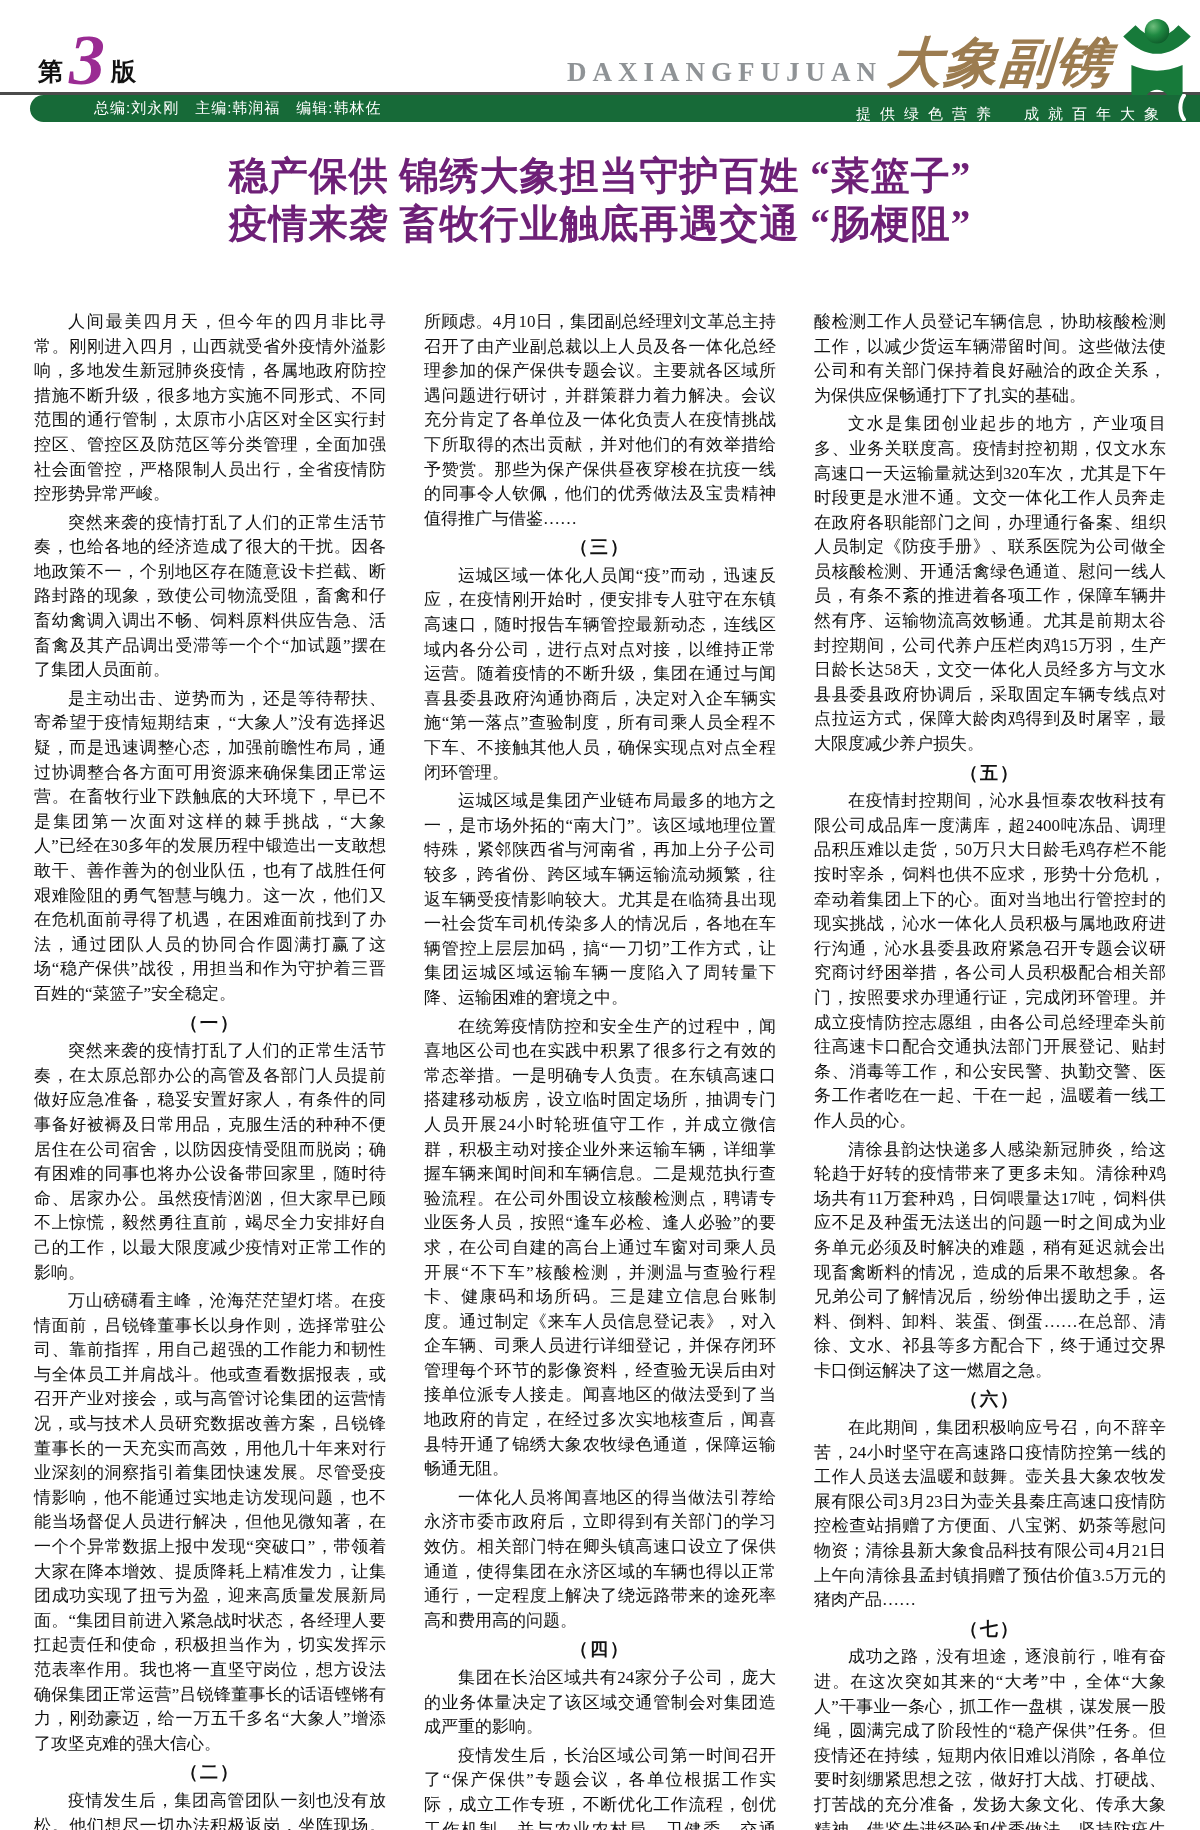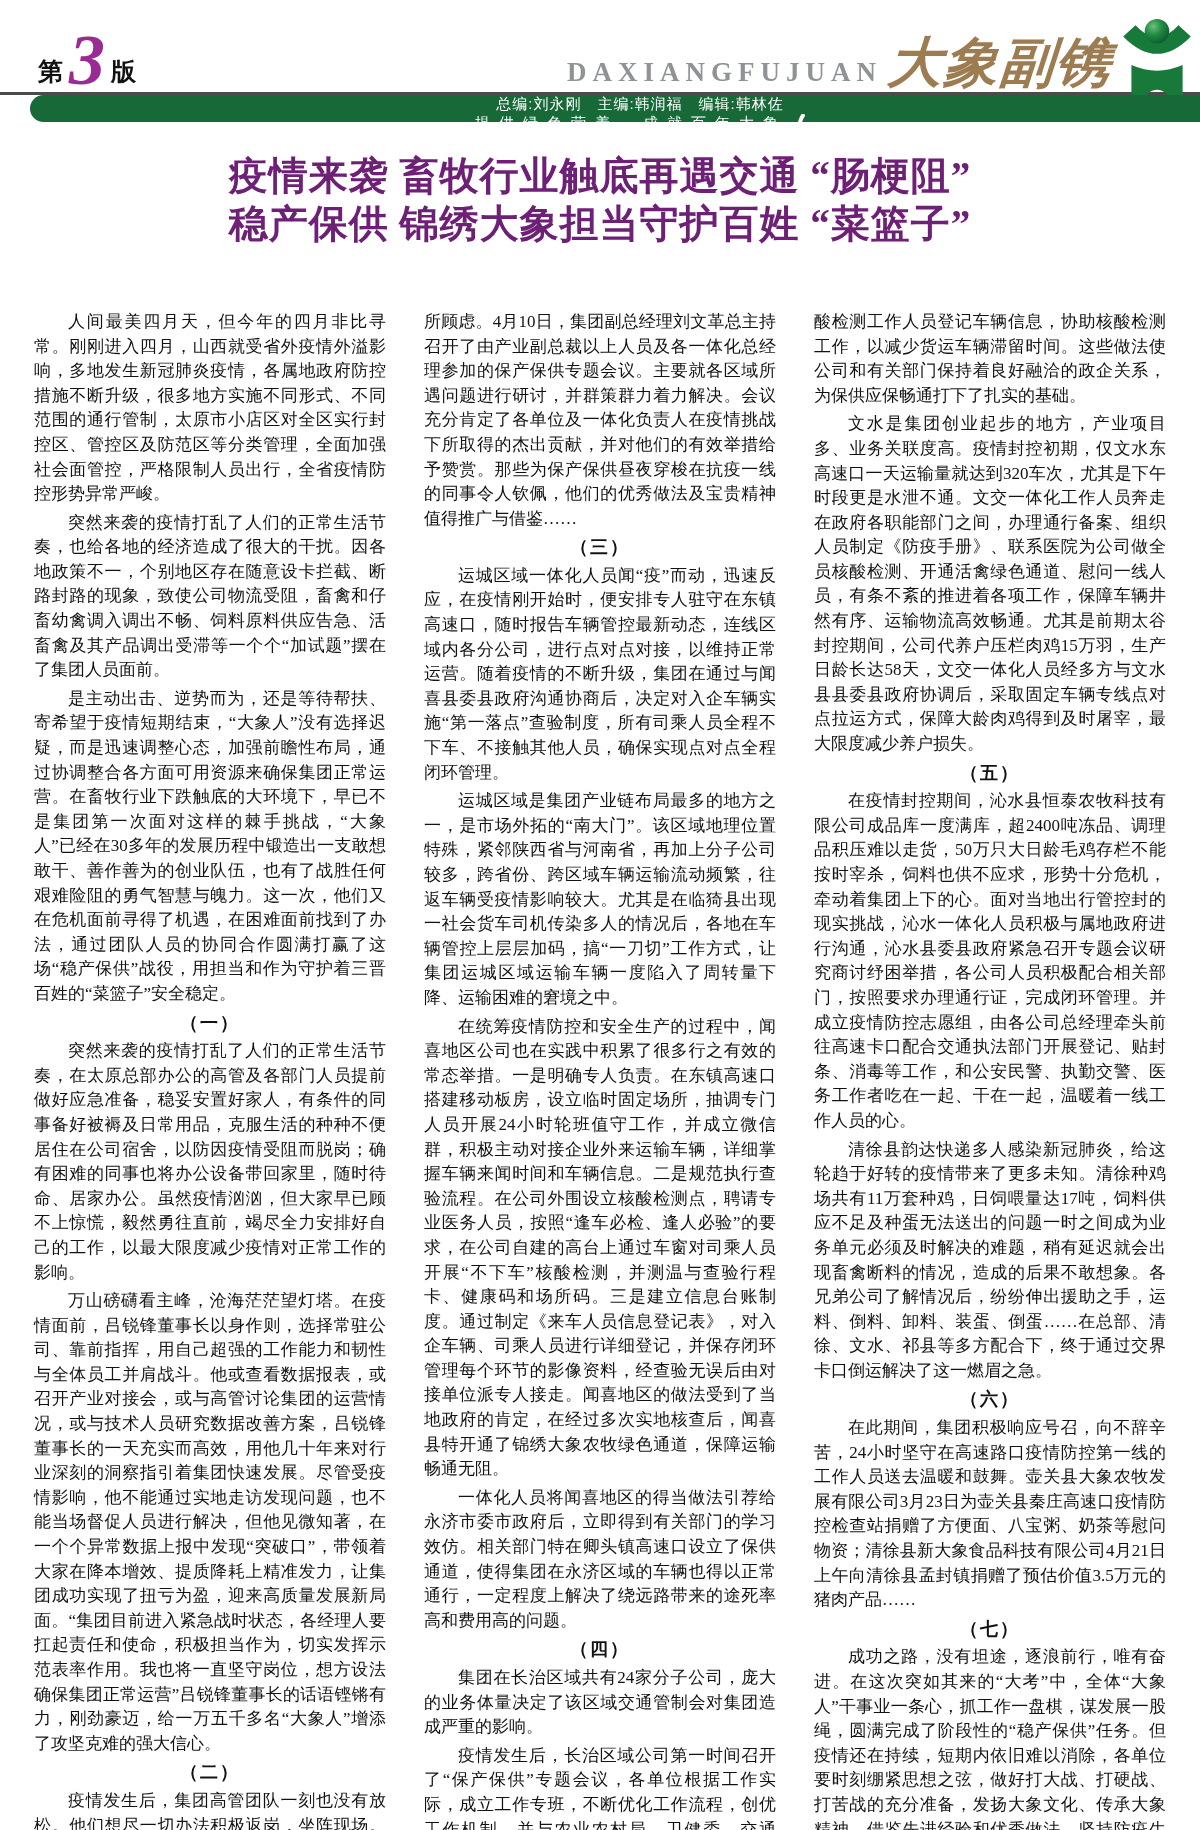--- a/index.html
+++ b/index.html
@@ -42,24 +42,24 @@
     line-height:1;margin:0 8px 0 0;letter-spacing:2px;
     transform:skewX(-4deg);
   }
   .logo{width:74px;height:86px;margin-bottom:-14px;}
   .masthead-rule{height:3px;background:var(--rule);margin-top:2px;}
   .info-bar{
     height:27px;background:var(--green);
     margin:0 0 0 30px;border-radius:15px 0 0 15px;
     display:flex;align-items:center;justify-content:space-between;
     color:#fff;font-family:"Liberation Sans","DejaVu Sans",sans-serif;
-    font-size:15px;padding:0 14px 0 64px;position:relative;flex-direction:column;
+    font-size:15px;padding:0 14px 0 64px;position:relative;
   }
   .staff-line{letter-spacing:1px;white-space:nowrap;}
-  .slogan{letter-spacing:9px;white-space:nowrap;display:flex;align-items:flex-start;}
+  .slogan{letter-spacing:9px;white-space:nowrap;display:flex;align-items:flex-end;}
   .crescent{margin-left:6px;display:inline-block;}
 
   
   .headline{
     margin:30px 20px 0 20px;text-align:center;
     color:var(--purple-head);font-weight:bold;
     font-size:39px;line-height:1.23;letter-spacing:1px;
   }
 
   
@@ -121,22 +121,22 @@
         <span class="crescent">
           <svg width="12" height="27" viewBox="0 0 12 27">
               <path d="M11 0 A22 22 0 0 0 11 27" stroke="#ffffff" stroke-width="4" fill="none"></path>
             </svg>
         </span>
       </span>
     </div>
   </div>
 
   <div class="headline">
+    <div>稳产保供 锦绣大象担当守护百姓 “菜篮子”</div>
     <div>疫情来袭 畜牧行业触底再遇交通 “肠梗阻”</div>
-    <div>稳产保供 锦绣大象担当守护百姓 “菜篮子”</div>
   </div>
 
   <div class="article">
     <div class="column">
         <p class="para indent">人间最美四月天，但今年的四月非比寻常。刚刚进入四月，山西就受省外疫情外溢影响，多地发生新冠肺炎疫情，各属地政府防控措施不断升级，很多地方实施不同形式、不同范围的通行管制，太原市小店区对全区实行封控区、管控区及防范区等分类管理，全面加强社会面管控，严格限制人员出行，全省疫情防控形势异常严峻。</p>
         <p class="para indent">突然来袭的疫情打乱了人们的正常生活节奏，也给各地的经济造成了很大的干扰。因各地政策不一，个别地区存在随意设卡拦截、断路封路的现象，致使公司物流受阻，畜禽和仔畜幼禽调入调出不畅、饲料原料供应告急、活畜禽及其产品调出受滞等一个个“加试题”摆在了集团人员面前。</p>
         <p class="para indent">是主动出击、逆势而为，还是等待帮扶、寄希望于疫情短期结束，“大象人”没有选择迟疑，而是迅速调整心态，加强前瞻性布局，通过协调整合各方面可用资源来确保集团正常运营。在畜牧行业下跌触底的大环境下，早已不是集团第一次面对这样的棘手挑战，“大象人”已经在30多年的发展历程中锻造出一支敢想敢干、善作善为的创业队伍，也有了战胜任何艰难险阻的勇气智慧与魄力。这一次，他们又在危机面前寻得了机遇，在困难面前找到了办法，通过团队人员的协同合作圆满打赢了这场“稳产保供”战役，用担当和作为守护着三晋百姓的“菜篮子”安全稳定。</p>
         <div class="section-heading">（一）</div>
         <p class="para indent">突然来袭的疫情打乱了人们的正常生活节奏，在太原总部办公的高管及各部门人员提前做好应急准备，稳妥安置好家人，有条件的同事备好被褥及日常用品，克服生活的种种不便居住在公司宿舍，以防因疫情受阻而脱岗；确有困难的同事也将办公设备带回家里，随时待命、居家办公。虽然疫情汹汹，但大家早已顾不上惊慌，毅然勇往直前，竭尽全力安排好自己的工作，以最大限度减少疫情对正常工作的影响。</p>
         <p class="para indent">万山磅礴看主峰，沧海茫茫望灯塔。在疫情面前，吕锐锋董事长以身作则，选择常驻公司、靠前指挥，用自己超强的工作能力和韧性与全体员工并肩战斗。他或查看数据报表，或召开产业对接会，或与高管讨论集团的运营情况，或与技术人员研究数据改善方案，吕锐锋董事长的一天充实而高效，用他几十年来对行业深刻的洞察指引着集团快速发展。尽管受疫情影响，他不能通过实地走访发现问题，也不能当场督促人员进行解决，但他见微知著，在一个个异常数据上报中发现“突破口”，带领着大家在降本增效、提质降耗上精准发力，让集团成功实现了扭亏为盈，迎来高质量发展新局面。“集团目前进入紧急战时状态，各经理人要扛起责任和使命，积极担当作为，切实发挥示范表率作用。我也将一直坚守岗位，想方设法确保集团正常运营”吕锐锋董事长的话语铿锵有力，刚劲豪迈，给一万五千多名“大象人”增添了攻坚克难的强大信心。</p>

